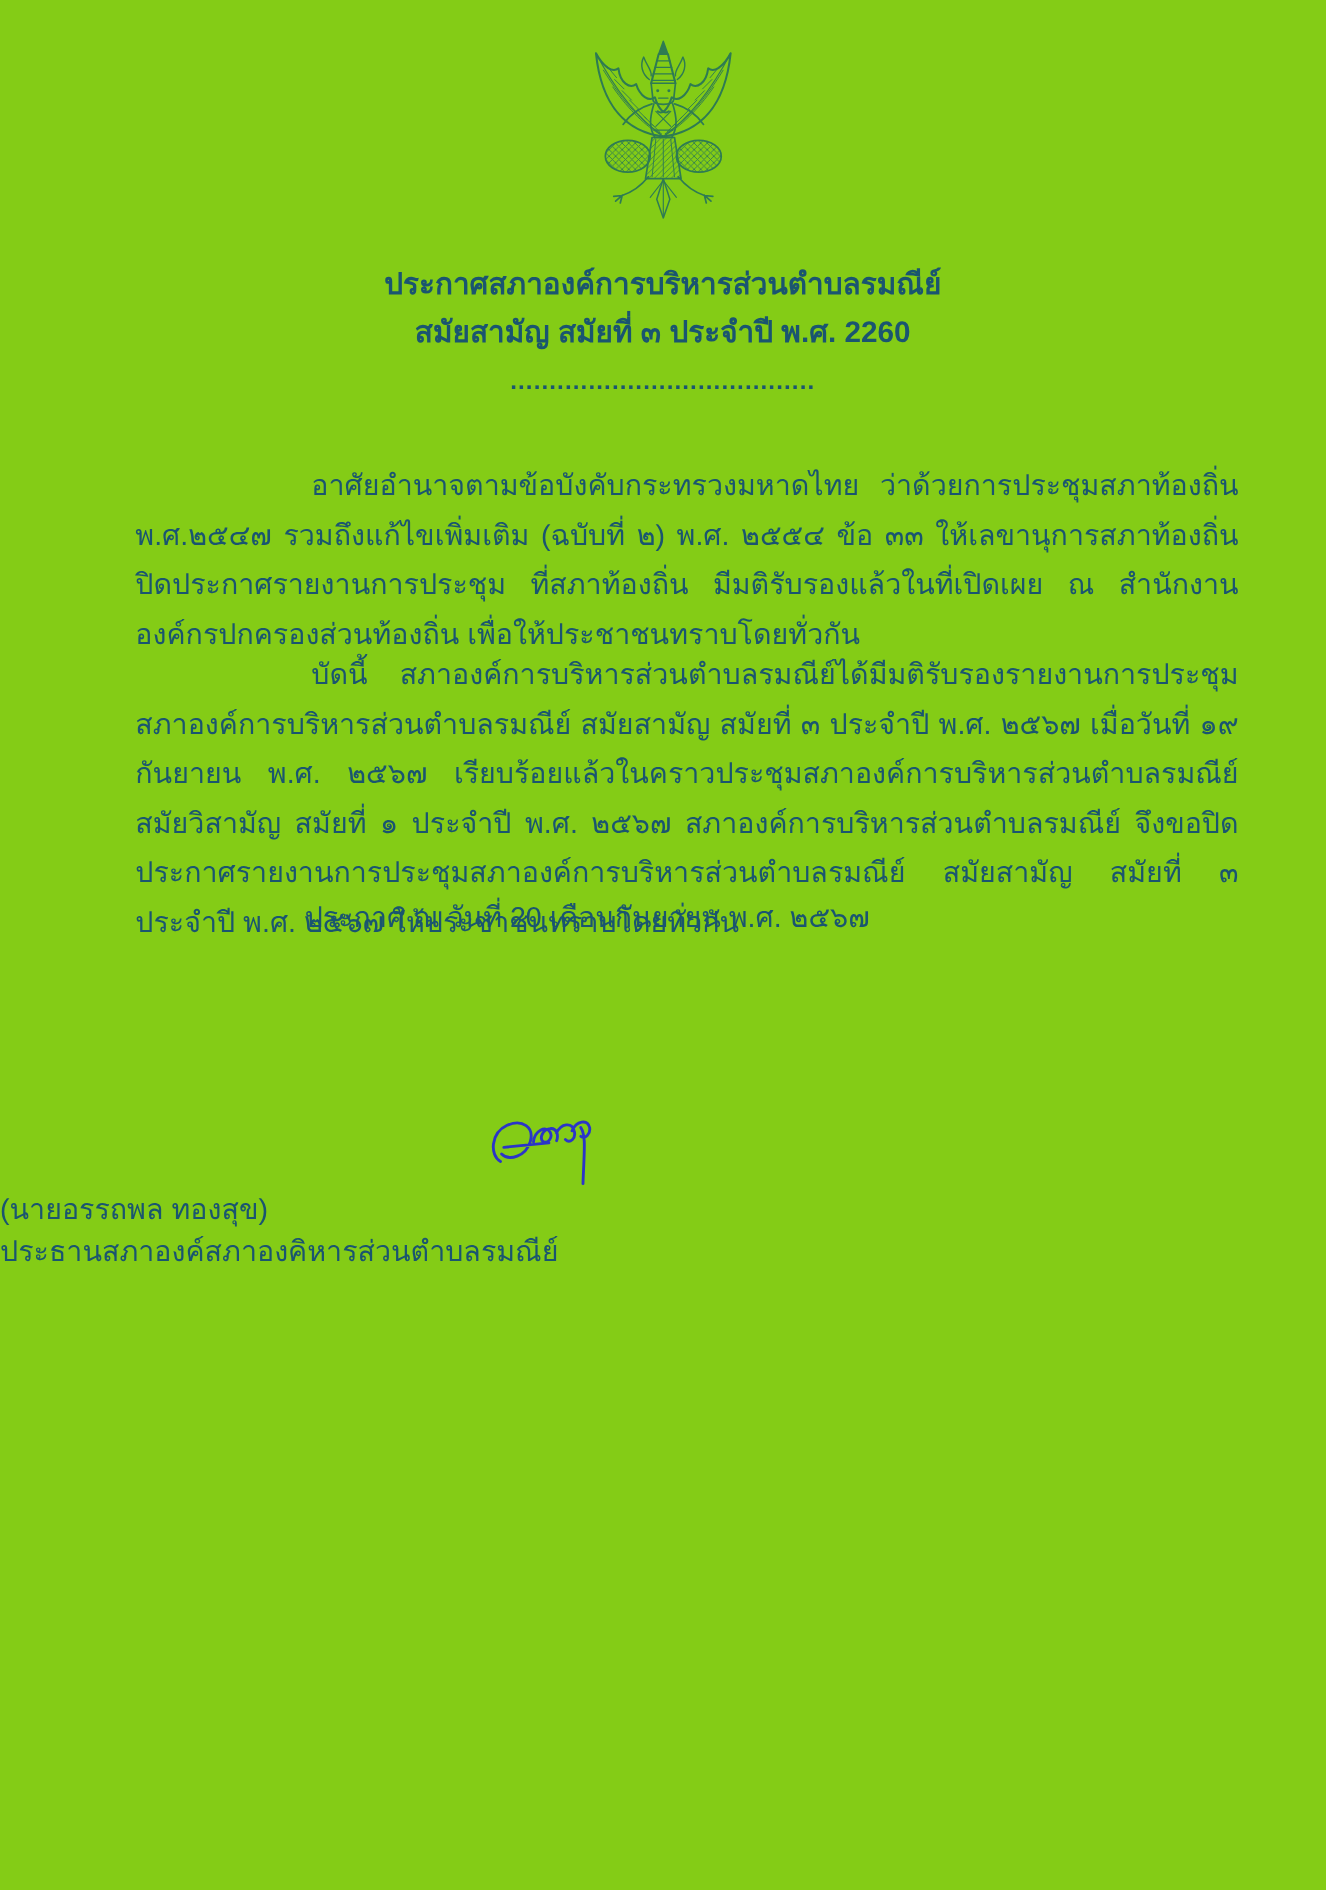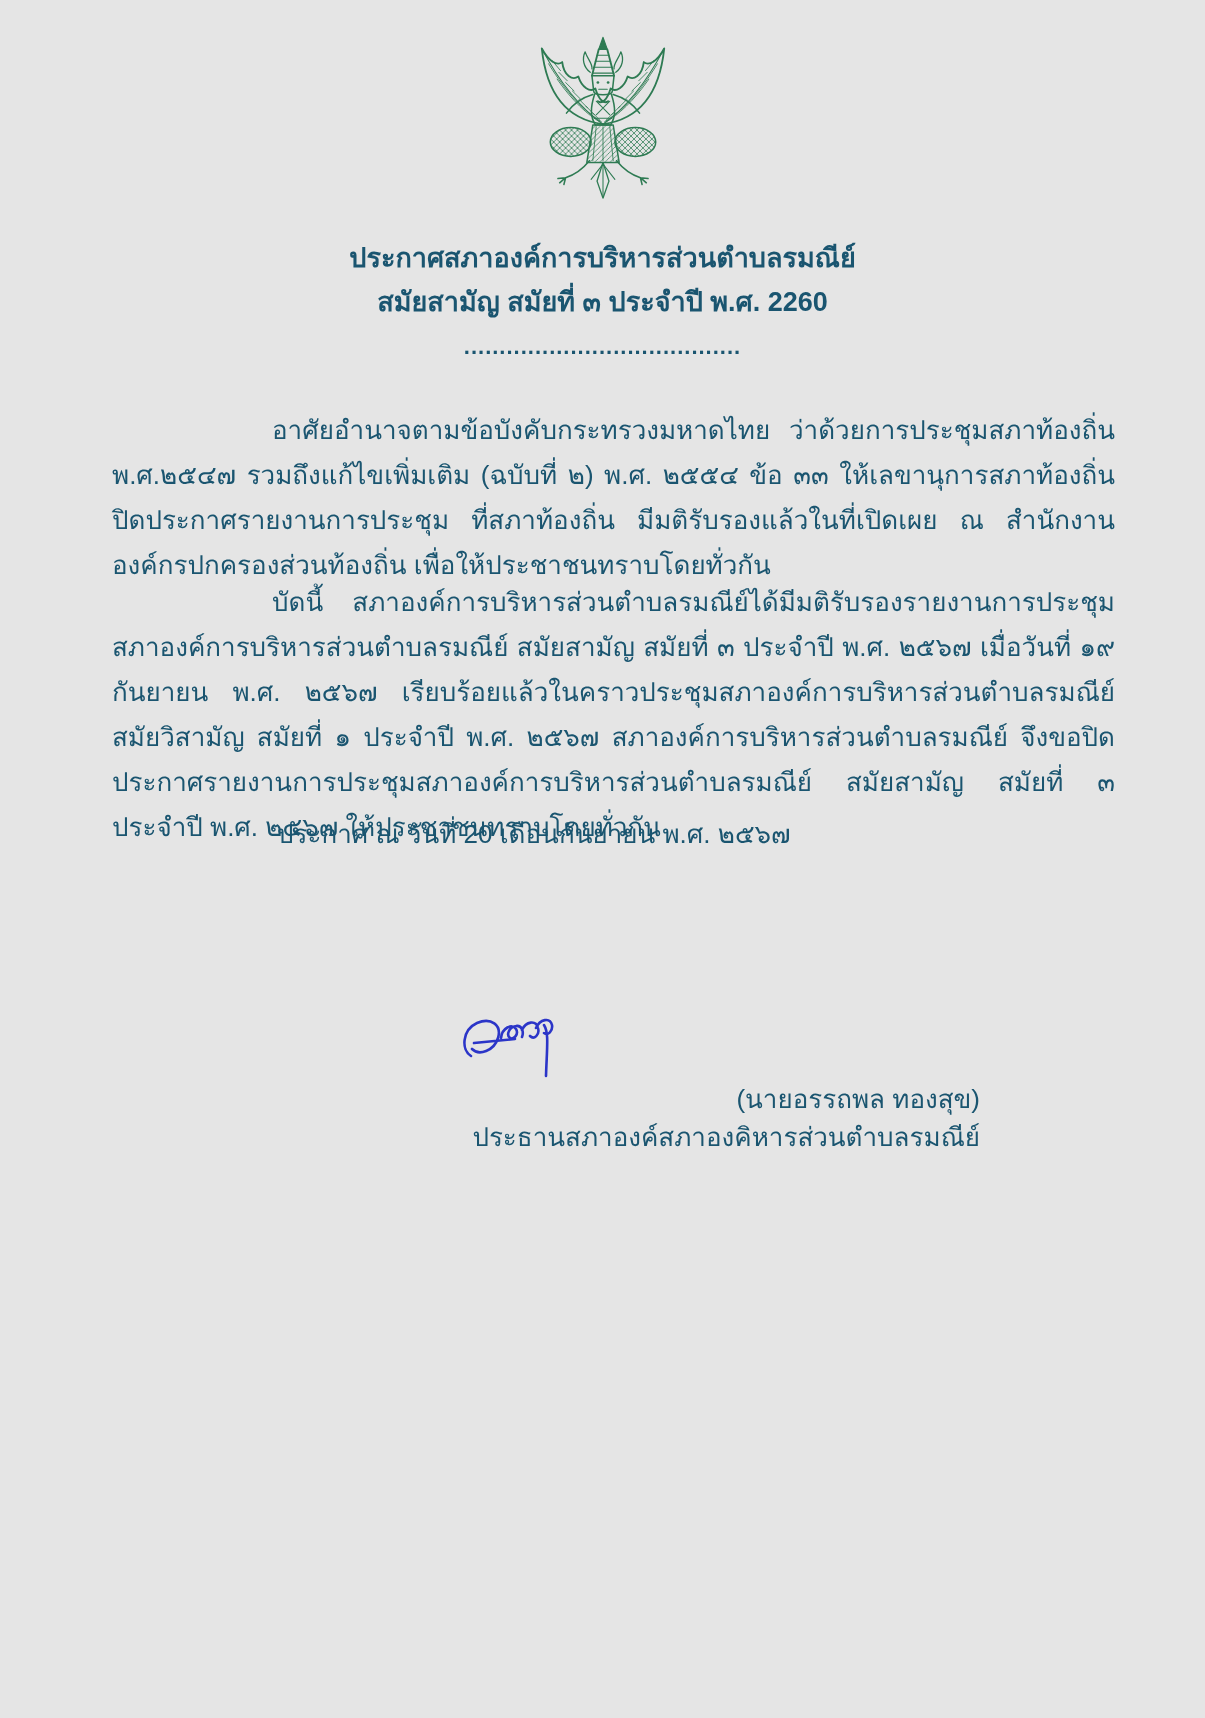--- a/index.html
+++ b/index.html
@@ -1,20 +1,20 @@
 <!DOCTYPE html>
 <html><head>
 <meta charset="utf-8">
 <style>
   html, body { margin: 0; padding: 0; background: #ffffff; }
   .page {
     position: relative;
     width: 1205px;
     height: 1718px;
-    background: #e5e5e5;
+    background: #84cc16;
     font-family: "Liberation Sans", "DejaVu Sans", sans-serif;
     color: #1a5570;
     overflow: hidden;
   }
   .emblem {
     position: absolute;
     top: 34px;
     left: 50%;
     transform: translateX(-50%);
   }
@@ -37,37 +37,37 @@
     line-height: 26px;
   }
   .body-col {
     position: absolute;
     left: 112px;
     width: 1003px;
     font-size: 26px;
     line-height: 45px;
     text-align: justify;
   }
-  .para { text-indent: 160px; margin: 0; }
+  .para { text-indent: 160px; margin: 11px; }
   .p1 { top: 408px; }
   .p2 { top: 580px; }
   .date-line {
     position: absolute;
     left: 277px;
     top: 812px;
     font-size: 26px;
     line-height: 45px;
     white-space: nowrap;
   }
   .sig-block {
     position: absolute;
     top: 1012px;
-    left: 16px;
+    left: 0;
     width: 964px;
-    text-align: right;
+    text-align: left;
     font-size: 26px;
     line-height: 34px;
   }
   .sig-ink {
     display: block;
     margin: 0 auto -4px auto;
     position: relative;
     left: 22px;
   }
   .sig-name { margin-top: 2px; }

